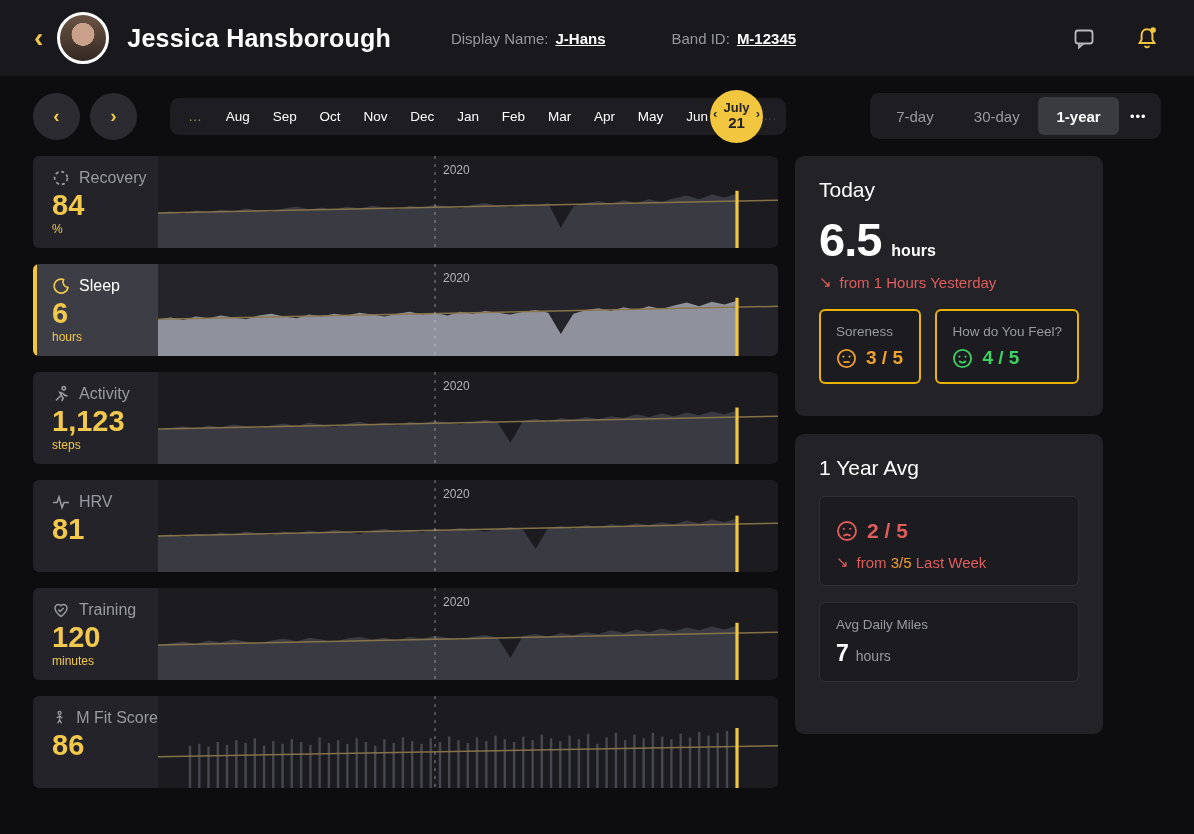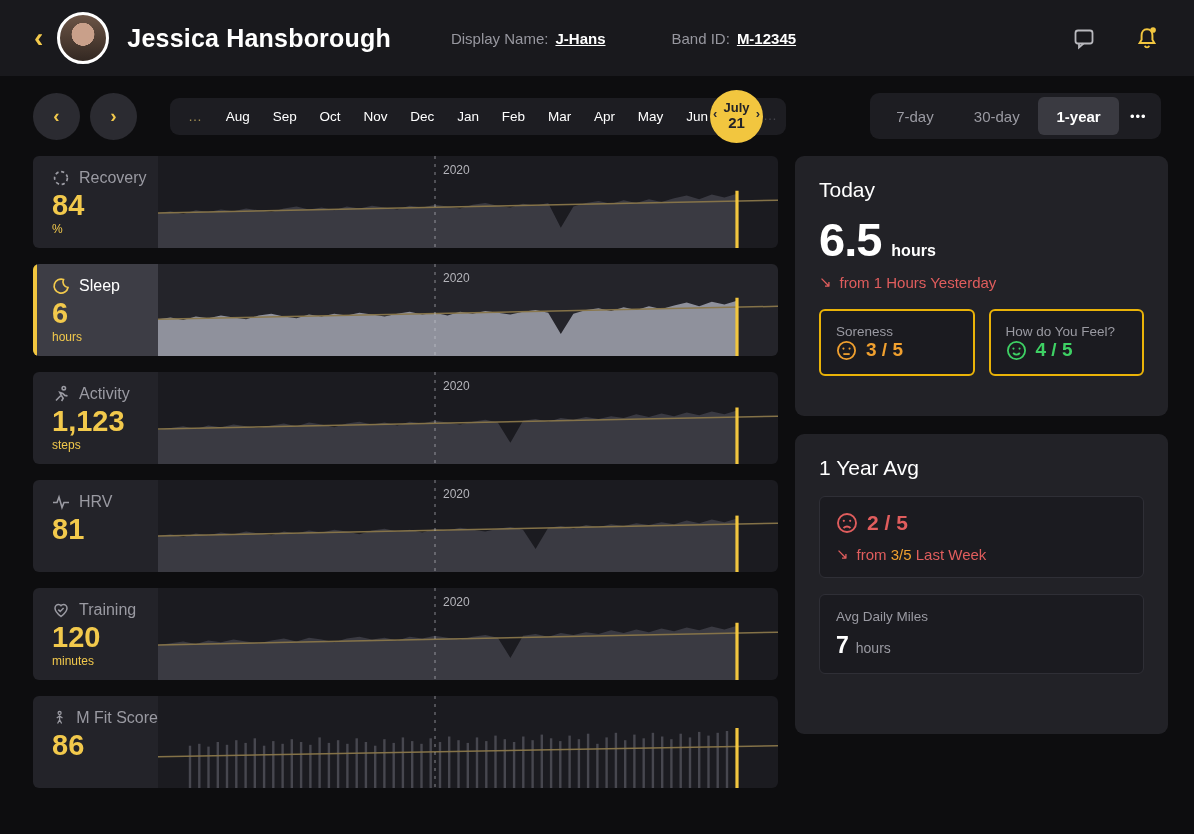--- a/index.html
+++ b/index.html
@@ -56,32 +56,32 @@
   .munit { font-size:12px; color:#f2c94c; margin-top:2px; }
   .mchart { flex:1; position:relative; background:#1b1b20; }
   .mchart svg { position:absolute; inset:0; width:100%; height:100%; }
   .year-label { position:absolute; left:285px; top:7px; font-size:12px; color:#b4b4ba; }
 
   .metric-row.selected .mlabel { background:#3d3d45; border-left:4px solid #f2c63f; padding-left:15px; }
   .metric-row.selected .mlabel-top .txt { color:#fff; }
   .metric-row.selected .mchart { background:#24242a; }
 
   
-  .right-col { width:373px; }
+  .right-col { width:308px; }
   .panel { background:#222227; border-radius:9px; padding:22px 24px; }
   .panel-title { font-size:21px; color:#fff; font-weight:normal; }
   .today-panel { height:260px; margin-bottom:18px; }
   .big-row { display:flex; align-items:baseline; gap:10px; margin-top:10px; }
   .big-val { font-size:47px; font-weight:bold; letter-spacing:-1px; }
   .big-unit { font-size:16px; font-weight:bold; }
   .delta { margin-top:6px; font-size:15px; color:#e05d5d; display:flex; align-items:center; gap:8px; }
   .score-cards { display:flex; gap:14px; margin-top:18px; }
   .score-card { flex:1; background:#1b1b20; border:2px solid #eab308; border-radius:6px; padding:13px 15px; }
   .score-label { font-size:13.5px; color:#9a9aa2; white-space:nowrap; }
-  .score-row { display:flex; align-items:center; gap:9px; margin-top:0; font-size:19px; font-weight:bold; }
+  .score-row { display:flex; align-items:center; gap:9px; margin-top:8px; font-size:19px; font-weight:bold; }
   .score-row.orange { color:#f0a02f; } .score-row.green { color:#3ed164; } .score-row.red { color:#e05d5d; }
 
   .year-panel { height:300px; }
   .yp-card { background:#1b1b20; border:1px solid #2f2f36; border-radius:6px; padding:14px 16px; margin-top:16px; }
   .yp-card .score-row { font-size:21px; }
   .yp-delta { margin-top:10px; font-size:15px; color:#e05d5d; display:flex; align-items:center; gap:8px; }
   .yp-delta .hl { color:#f0a02f; }
   .miles-row { display:flex; align-items:baseline; gap:7px; margin-top:8px; }
   .miles-val { font-size:23px; font-weight:bold; color:#fff; }
   .miles-unit { font-size:14px; color:#9a9aa2; }

